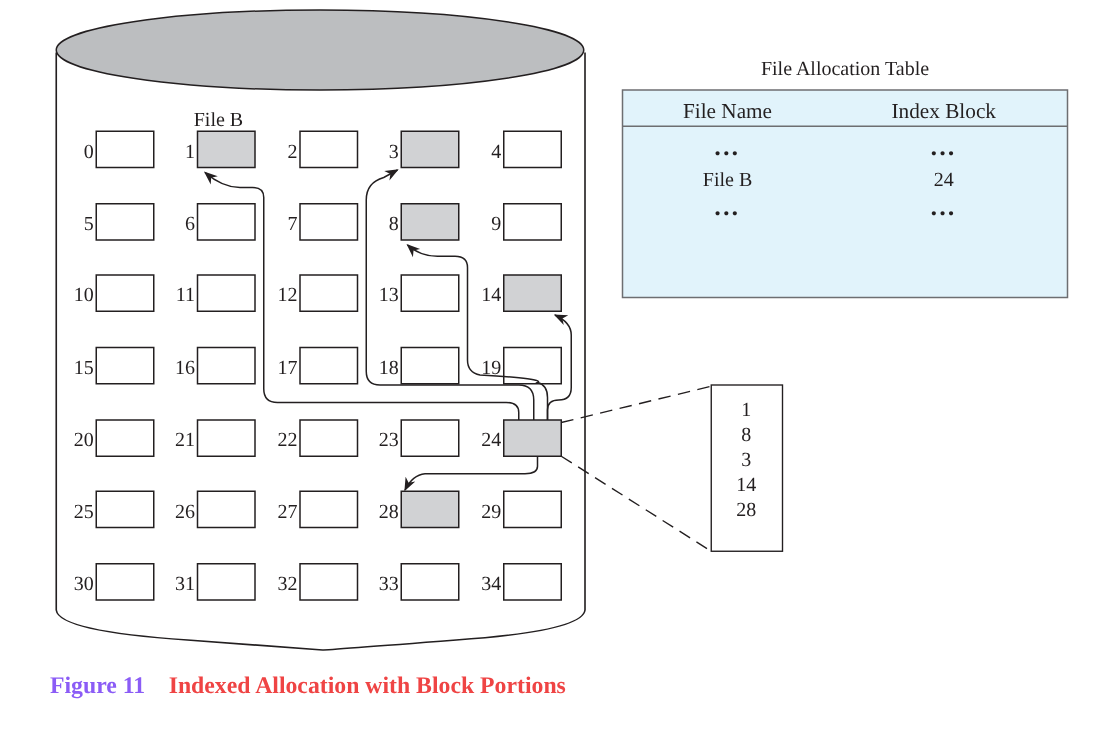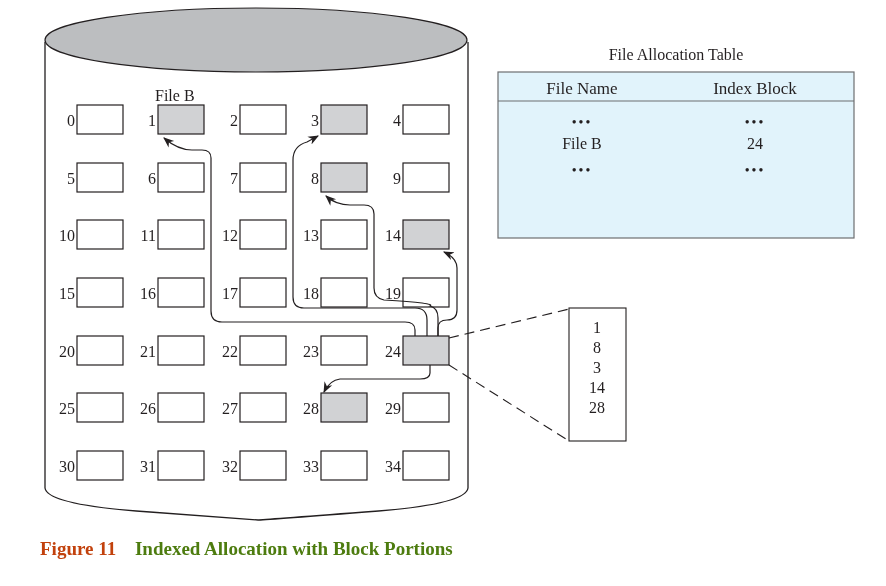--- a/index.html
+++ b/index.html
@@ -1,21 +1,21 @@
 <!DOCTYPE html>
 <html><head>
 <meta charset="utf-8">
 <style>
   html,body{margin:0;padding:0;background:#fff;}
   body{width:886px;height:586px;position:relative;overflow:hidden;font-family:"Liberation Serif","DejaVu Serif",serif;color:#231f20;}
   svg{position:absolute;left:0;top:0;}
   .lbl{font-family:"Liberation Serif","DejaVu Serif",serif;fill:#231f20;}
   .caption{position:absolute;left:40px;top:538px;font-size:19px;font-weight:bold;font-family:"Liberation Serif","DejaVu Serif",serif;white-space:nowrap;}
-  .caption .fig{color:#c2410c;margin-right:14px;}
-  .caption .ttl{color:#4d7c0f;}
+  .caption .fig{color:#8b5cf6;margin-right:14px;}
+  .caption .ttl{color:#ef4444;}
 </style>
 </head>
 <body>
 
 <svg id="diagram" width="886" height="586" viewBox="0 0 886 586">
   <defs>
     <marker id="arrow" viewBox="0 0 10 10" refX="9" refY="5" markerWidth="9" markerHeight="9" orient="auto-start-reverse">
       <path d="M0,1 L10,5 L0,9 L3,5 Z" fill="#231f20"></path>
     </marker>
   </defs>

